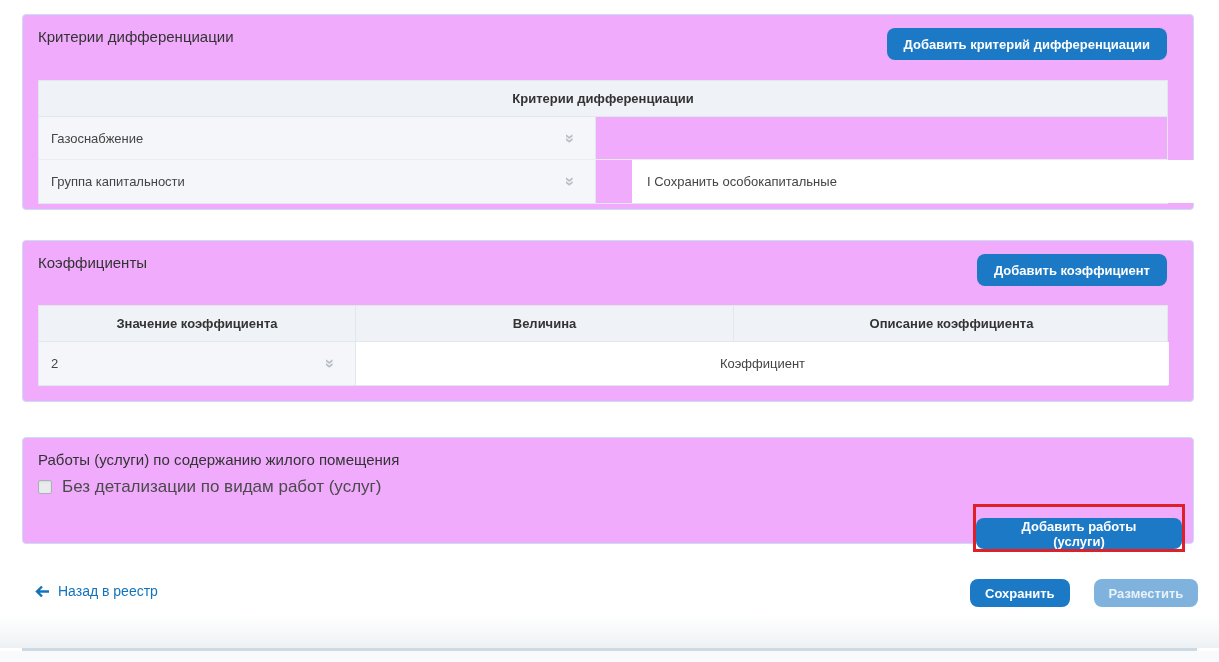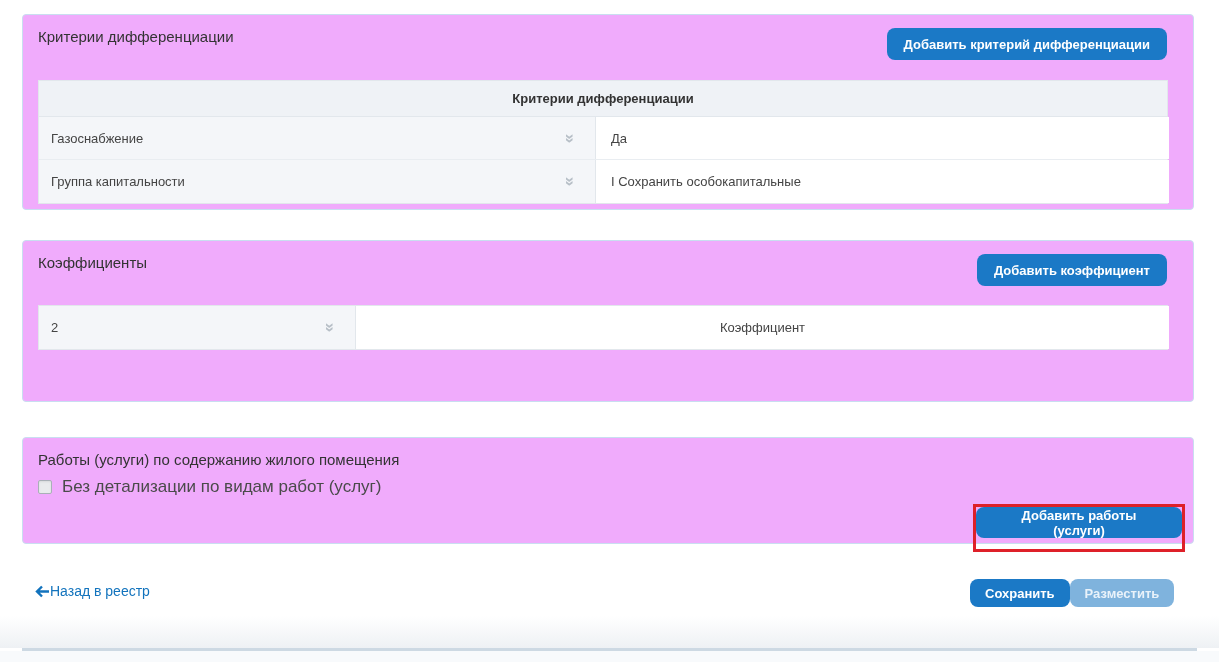--- a/index.html
+++ b/index.html
@@ -11,43 +11,43 @@
 
   .btn { display:inline-flex; align-items:center; justify-content:center; border:none; border-radius:8px;
          background:#1b79c6; color:#fff; font-family:"Liberation Sans", sans-serif; font-size:13px; font-weight:bold; cursor:pointer; }
   .btn-top { position:absolute; top:13px; right:26px; height:32px; padding:0 17px; }
   .btn-disabled { background:#7fb3dd; color:#e9f2fa;text-align:right; }
 
   .tbl { position:absolute; left:15px; width:1130px; border:1px solid #e2e7ec; font-size:13px; color:#444; }
   .tbl-caption { height:36px; background:#eff2f6; border-bottom:1px solid #e2e7ec; display:flex; align-items:center; justify-content:center;
                  font-weight:bold; color:#333; }
   .trow { display:grid; border-bottom:1px solid #e9edf1; }
-  .trow:last-child { border-bottom:none; }
+  .trow:last-child { border-bottom:none;gap:36px; }
   .t1 .trow { grid-template-columns:557px 573px; height:43px; }
   .cell { display:flex; align-items:center; padding-left:12px; }
   .cell-key { background:#f4f6f9; border-right:1px solid #e2e7ec; justify-content:space-between; padding-right:20px; }
   .cell-val { background:#fff; padding-left:15px; }
 
   .t2-head { display:grid; grid-template-columns:317px 378px 435px; height:36px; background:#eff2f6; border-bottom:1px solid #e2e7ec; }
   .t2-head .hcell { display:flex; align-items:center; justify-content:center; font-weight:bold; color:#333; border-right:1px solid #e2e7ec; }
   .t2-head .hcell:last-child { border-right:none; }
   .t2-row { display:grid; grid-template-columns:317px 813px; height:43px; }
   .t2-row .cell-merged { display:flex; align-items:center; justify-content:center; background:#fff;text-align:center; }
 
   .chev { display:inline-block; transform:rotate(90deg); color:#b7bfc7; font-size:17px; font-weight:bold; line-height:1; cursor:pointer; user-select:none; }
 
   .checkbox-row { position:absolute; left:15px; top:39px; display:flex; align-items:center; gap:10px; }
   .checkbox { width:14px; height:14px; border:1px solid #a9b0b7; border-radius:2px; background:#e9ebed; box-shadow:inset 0 1px 2px rgba(0,0,0,.08); cursor:pointer; }
   .checkbox-label { font-size:17px; color:#4a4a4a; }
 
-  .red-box { position:absolute; left:973px; top:504px; width:212px; height:48px; border:3px solid #de2029; display:flex; align-items:flex-start; justify-content:center; background:transparent; z-index:5; }
+  .red-box { position:absolute; left:973px; top:504px; width:212px; height:48px; border:3px solid #de2029; display:flex; align-items:flex-end; justify-content:center; background:transparent; z-index:5; }
   .btn-works { height:31px; padding:0 20px; }
 
-  .back-link { position:absolute; left:35px; top:583px; display:flex; align-items:center; color:#1273bd; font-size:14px; cursor:pointer; text-decoration:none; }
-  .footer-btns { position:absolute; top:579px; left:970px; display:flex; gap:0; }
+  .back-link { position:absolute; left:35px; top:583px; display:flex; align-items:center; gap:8px; color:#1273bd; font-size:14px; cursor:pointer; text-decoration:none; }
+  .footer-btns { position:absolute; top:579px; left:970px; display:flex; gap:24px; }
   .btn-footer { height:28px; padding:0 15px; }
 
   .bottom-grad { position:absolute; left:0; top:616px; width:1219px; height:32px; background:linear-gradient(180deg,#ffffff,#eef1f4); }
   .bottom-line { position:absolute; left:22px; top:648px; width:1175px; height:3px; background:#cdd9e3; }
   .bottom-area { position:absolute; left:0; top:651px; width:1219px; height:11px; background:#f8fafc; }
 </style>
 </head>
 <body>
 
 <div class="page">
@@ -55,40 +55,42 @@
   <div class="panel" style="top:14px; height:196px;">
     <div class="panel-title">Критерии дифференциации</div>
     <button class="btn btn-top">Добавить критерий дифференциации</button>
     <div class="tbl t1" style="top:65px;">
       <div class="tbl-caption">Критерии дифференциации</div>
       <div class="trow">
         <div class="cell cell-key">
           <span>Газоснабжение</span>
           <span class="chev">»</span>
         </div>
-        <div class="cell cell-val">
-          <span>Да</span>
-        </div>
       </div>
       <div class="trow">
         <div class="cell cell-key">
           <span>Группа капитальности</span>
           <span class="chev">»</span>
         </div>
         <div class="cell cell-val">
           <span>I Сохранить особокапитальные</span>
         </div>
       </div>
     </div>
   </div>
 
   <div class="panel" style="top:240px; height:162px;">
     <div class="panel-title">Коэффициенты</div>
     <button class="btn btn-top">Добавить коэффициент</button>
     <div class="tbl" style="top:64px;">
+      <div class="t2-head">
+        <div class="hcell">Значение коэффициента</div>
+        <div class="hcell">Величина</div>
+        <div class="hcell">Описание коэффициента</div>
+      </div>
       <div class="t2-row">
         <div class="cell cell-key">
           <span>2</span>
           <span class="chev">»</span>
         </div>
         <div class="cell-merged">
           <span>Коэффициент</span>
         </div>
       </div>
     </div>

